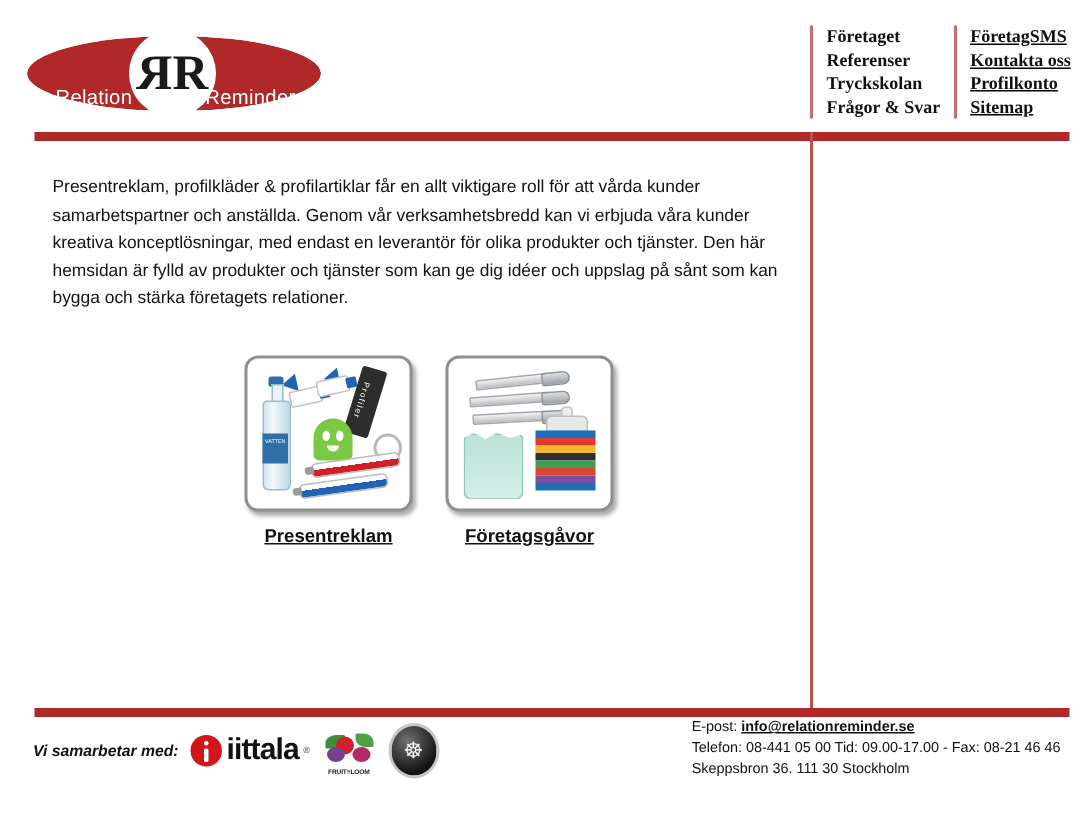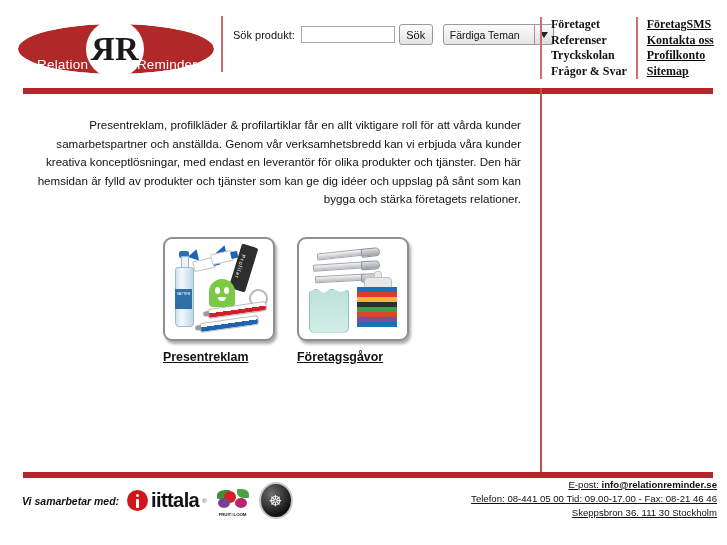--- a/index.html
+++ b/index.html
@@ -202,38 +202,38 @@
     text-align: center;
     font-size: 18.5px;
     font-weight: bold;
     color: #111;
     margin-top: 30px;
     letter-spacing: -0.1px;
   }
   #intro {
     margin-top: 16px;
     padding: 0 12px;
-    text-align: right;
+    text-align: left;
     font-size: 11.6px;
     line-height: 18.5px;
     color: #111;
   }
 
   
   #categories {
     margin-top: 28px;
     display: flex;
     justify-content: center;
     gap: 22px;
     padding-left: 16px;
   }
   .cat {
     display: flex;
     flex-direction: column;
-    align-items: flex-start;
+    align-items: center;
     width: 112px;
     cursor: pointer;
   }
   .cat-box {
     width: 108px;
     height: 100px;
     border: 2px solid #8f8f8f;
     border-radius: 9px;
     background: #ffffff;
     box-shadow: 2px 3px 3px rgba(0,0,0,0.33);
@@ -475,26 +475,25 @@
     position: relative;
   }
   .badge-fig {
     position:absolute; left:50%; top:50%; transform:translate(-50%,-50%);
     color:#f2f2f2; font-size:15px; line-height:15px;
     font-family:"DejaVu Sans", sans-serif;
   }
 
   #contact {
     position: absolute;
-    right: 10px; top: 0px;
-    text-align: right;
+    right: 20px; top: 0px;
+    text-align: left;
     font-size: 9.6px;
     line-height: 14px;
     color: #111;
-    text-decoration: underline;
   }
   #email-link {
     color: #111;
     text-decoration: underline;
     font-weight: bold;
     cursor: pointer;
   }
 </style>
 </head>
 <body>
@@ -506,35 +505,20 @@
     <div class="logo-word left">Relation</div>
     <div class="logo-word right">Reminder</div>
     <div class="logo-circle">
       <div class="logo-rr">
         <span class="mirror">R</span>
           <span>R</span>
       </div>
     </div>
   </div>
 
-  <div id="search-area">
-    <div id="search-row">
-      <span id="search-label">Sök produkt:</span>
-      <input id="search-input" type="text" value="" style="">
-      <button id="search-button">Sök</button>
-      <div id="theme-select-wrap">
-        <div id="theme-select-value">Färdiga Teman</div>
-        <div id="theme-select-arrow">
-          <svg width="8" height="6" viewBox="0 0 8 6">
-              <polygon points="0,0 8,0 4,6" fill="#222"></polygon>
-            </svg>
-        </div>
-      </div>
-    </div>
-  </div>
 
   <div id="nav">
     <div class="nav-col">
       <a class="nav-link">Företaget</a>
       <a class="nav-link">Referenser</a>
       <a class="nav-link">Tryckskolan</a>
       <a class="nav-link">Frågor &amp; Svar</a>
     </div>
     <div class="nav-col second">
       <a class="nav-link">FöretagSMS</a>

